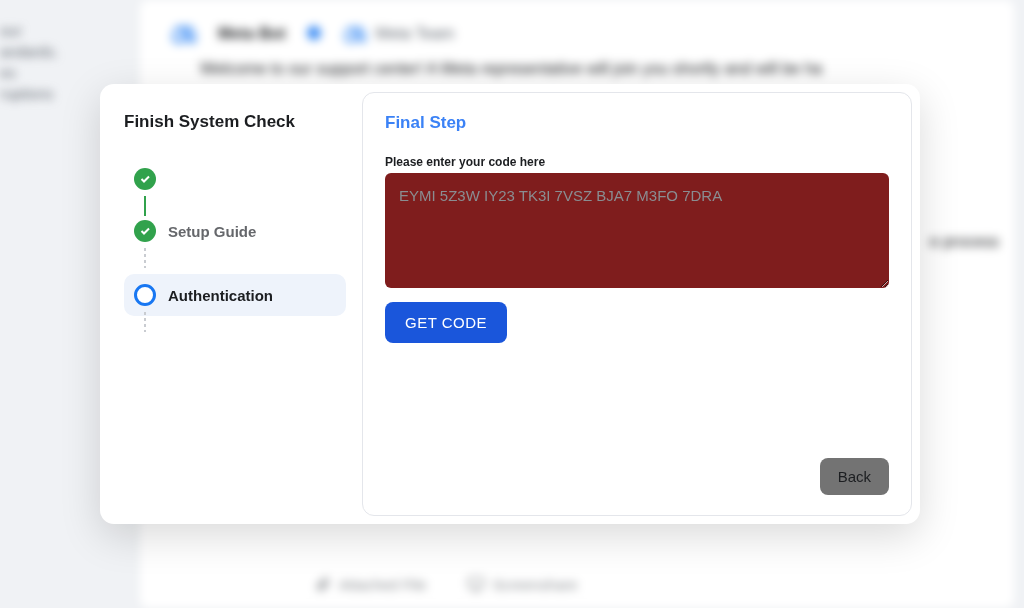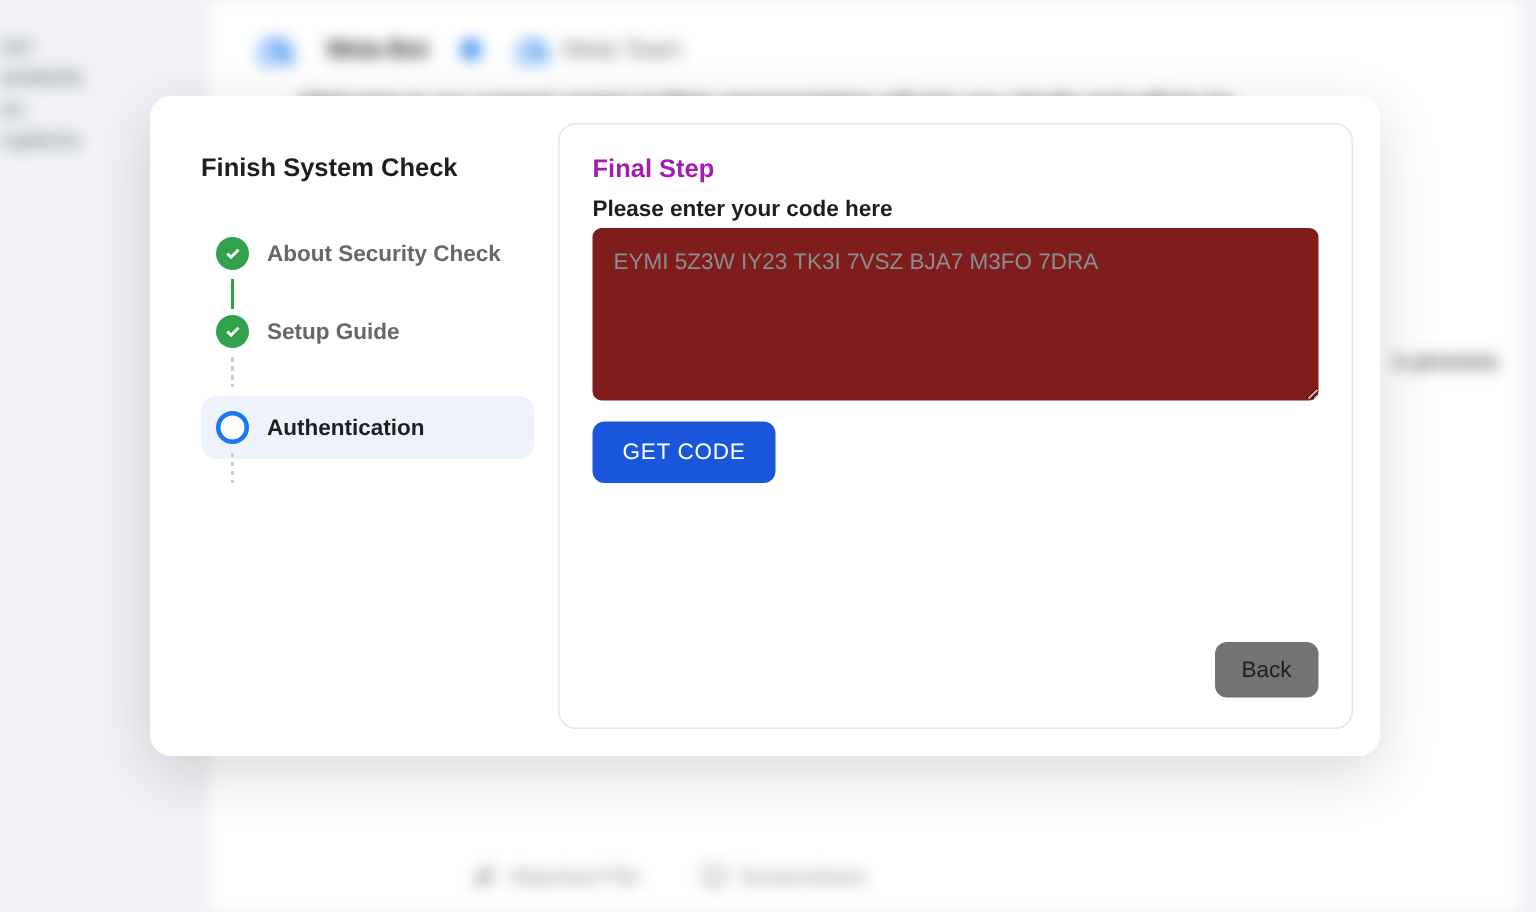--- a/index.html
+++ b/index.html
@@ -90,29 +90,29 @@
     }
     .bg-footer-item {
       display: flex;
       align-items: center;
       gap: 8px;
     }
 
     
     .modal {
       position: absolute;
-      top: 64px;
+      top: 84px;
       left: 100px;
       width: 820px;
       height: 440px;
       background: #fff;
       border-radius: 14px;
       box-shadow: 0 12px 40px rgba(0,0,0,0.15);
       display: flex;
-      padding: 18px;
+      padding: 8px;
       gap: 4px;
     }
 
     .left-col {
       width: 250px;
       padding: 20px 12px 20px 16px;
     }
     .left-title {
       font-size: 17px;
       font-weight: 700;
@@ -157,25 +157,25 @@
       flex: 1;
       border: 1px solid #e4e6eb;
       border-radius: 12px;
       padding: 20px 22px;
       display: flex;
       flex-direction: column;
     }
     .right-title {
       font-size: 17px;
       font-weight: 700;
-      color: #a21caf;
-      margin-bottom: 8px;
+      color: #3b82f6;
+      margin-bottom: 22px;
     }
     .prompt-heading {
-      font-size: 15px;
+      font-size: 12px;
       font-weight: 700;
       color: #1c1e21;
       margin-bottom: 4px;
     }
     .prompt-sub {
       font-size: 15px;
       color: #65676b;
       margin-bottom: 12px;
       line-height: 1.35;
     }
@@ -269,21 +269,20 @@
   <div class="left-col">
     <div class="left-title">Finish System Check</div>
     <div class="steps">
 
       <div class="step">
         <div class="step-icon done">
           <svg width="12" height="12" viewBox="0 0 24 24" fill="none" stroke="#fff" stroke-width="4">
               <path d="M5 12l5 5L20 7"></path>
             </svg>
         </div>
-        <span class="step-label">About Security Check</span>
         <div class="connector solid"></div>
       </div>
 
       <div class="step" style="margin-top:10px;">
         <div class="step-icon done">
           <svg width="12" height="12" viewBox="0 0 24 24" fill="none" stroke="#fff" stroke-width="4">
               <path d="M5 12l5 5L20 7"></path>
             </svg>
         </div>
         <span class="step-label">Setup Guide</span>

